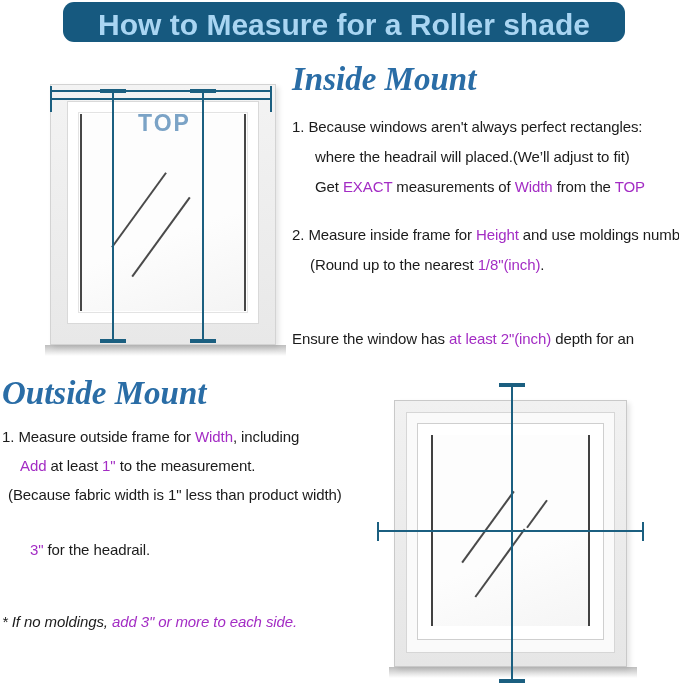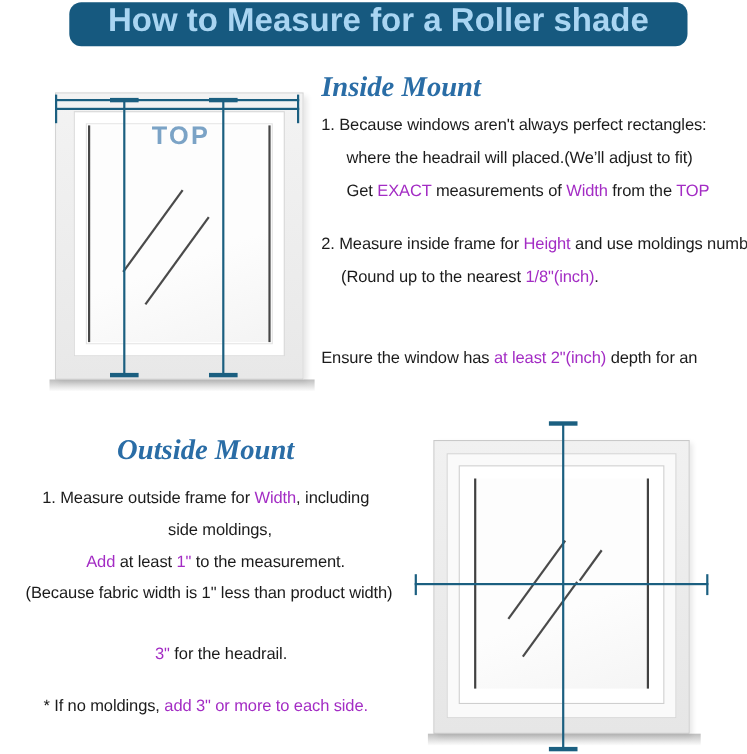--- a/index.html
+++ b/index.html
@@ -14,51 +14,51 @@
     --heading:#2A6DA6;
     --highlight:#A32CC4;
     --measure:#1B5F80;
     --toplabel:#7BA3C6;
   }
 
   
   .banner{
     position:absolute;left:63px;top:2px;width:562px;height:40px;
     background:var(--banner-bg);border-radius:11px;
-    display:flex;align-items:flex-start;justify-content:center;
+    display:flex;align-items:flex-end;justify-content:center;
   }
   .banner-title{
     color:var(--banner-text);font-size:30px;font-weight:bold;letter-spacing:0px;
   }
 
   
   .mount-heading{
     font-family:"Liberation Serif",serif;font-style:italic;
-    font-size:26px;color:var(--heading);line-height:34px;font-weight:600;
+    font-size:33px;color:var(--heading);line-height:34px;font-weight:600;
   }
   .line{
     font-size:15px;line-height:30px;color:#1b1b1b;white-space:nowrap;
     letter-spacing:-0.1px;
   }
   .hl{color:var(--highlight);}
   .inside-col{position:absolute;left:292px;top:62px;width:387px;}
-  .inside-col .p1{margin-top:3px;}
+  .inside-col .p1{margin-top:16px;}
   .inside-col .p2{margin-top:18px;}
   .inside-col .p3{margin-top:44px;}
   .ind23{padding-left:23px;}
   .ind18{padding-left:18px;}
   .ind26{padding-left:26px;}
   .ind6{padding-left:6px;}
   .ind28{padding-left:28px;}
 
-  .outside-col{position:absolute;left:2px;top:392px;width:370px;text-align:center;}
+  .outside-col{position:absolute;left:2px;top:376px;width:370px;}
   .outside-col .line{line-height:29px;}
   .outside-col .p1{margin-top:12px;}
   .outside-col .p2{margin-top:26px;}
-  .outside-col .footnote{margin-top:18px;}
+  .outside-col .footnote{margin-top:43px;font-style:italic;}
 
   
   .streak{position:absolute;width:2px;background:#4a4a4a;transform:rotate(36deg);}
   .mline{position:absolute;background:var(--measure);}
   .sill-shadow{
     position:absolute;left:-5px;right:-10px;top:100%;height:11px;
     background:linear-gradient(180deg,rgba(110,110,110,.45),rgba(110,110,110,0));
   }
 
   
@@ -170,21 +170,20 @@
   </div>
   <div class="p3">
     <div class="line"><span>Ensure the window has </span><span class="hl">at least 2"(inch)</span><span> depth for an</span></div>
   </div>
 </div>
 
 <div class="outside-col">
   <div class="mount-heading">Outside Mount</div>
   <div class="p1">
     <div class="line"><span>1. Measure outside frame for </span><span class="hl">Width</span><span>, including</span></div>
-    <div class="line ind26"><span>side moldings,</span></div>
     <div class="line ind18"><span class="hl">Add</span><span> at least </span><span class="hl">1"</span><span> to the measurement.</span></div>
     <div class="line ind6"><span>(Because fabric width is 1" less than product width)</span></div>
   </div>
   <div class="p2">
     <div class="line ind28"><span class="hl">3"</span><span>  for the headrail.</span></div>
   </div>
   <div class="footnote">
     <div class="line"><span>* If no moldings, </span><span class="hl">add 3" or more to each side.</span></div>
   </div>
 </div>

